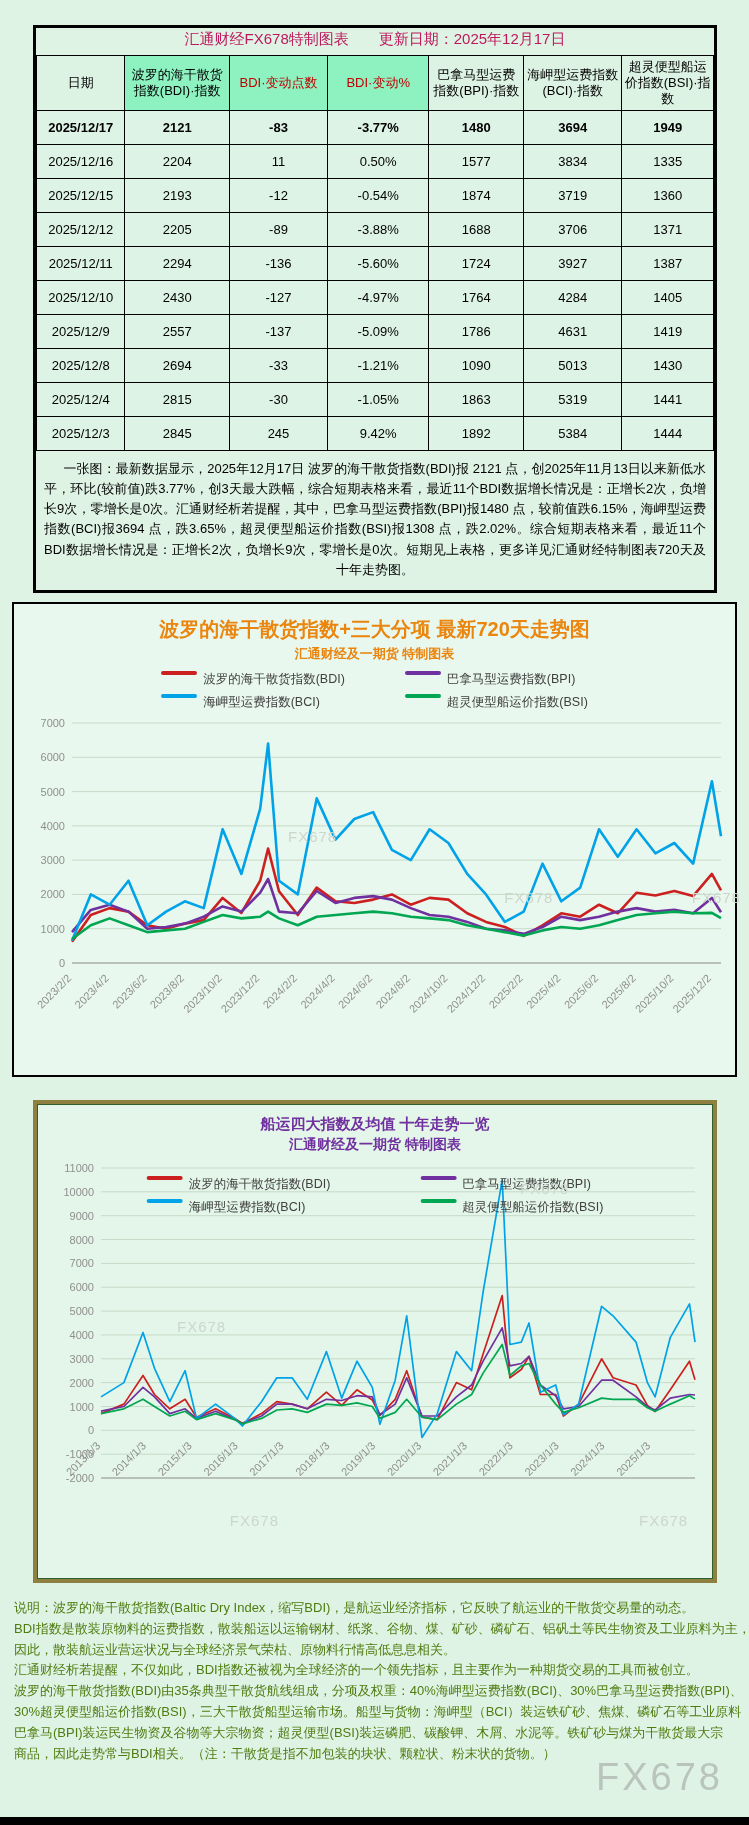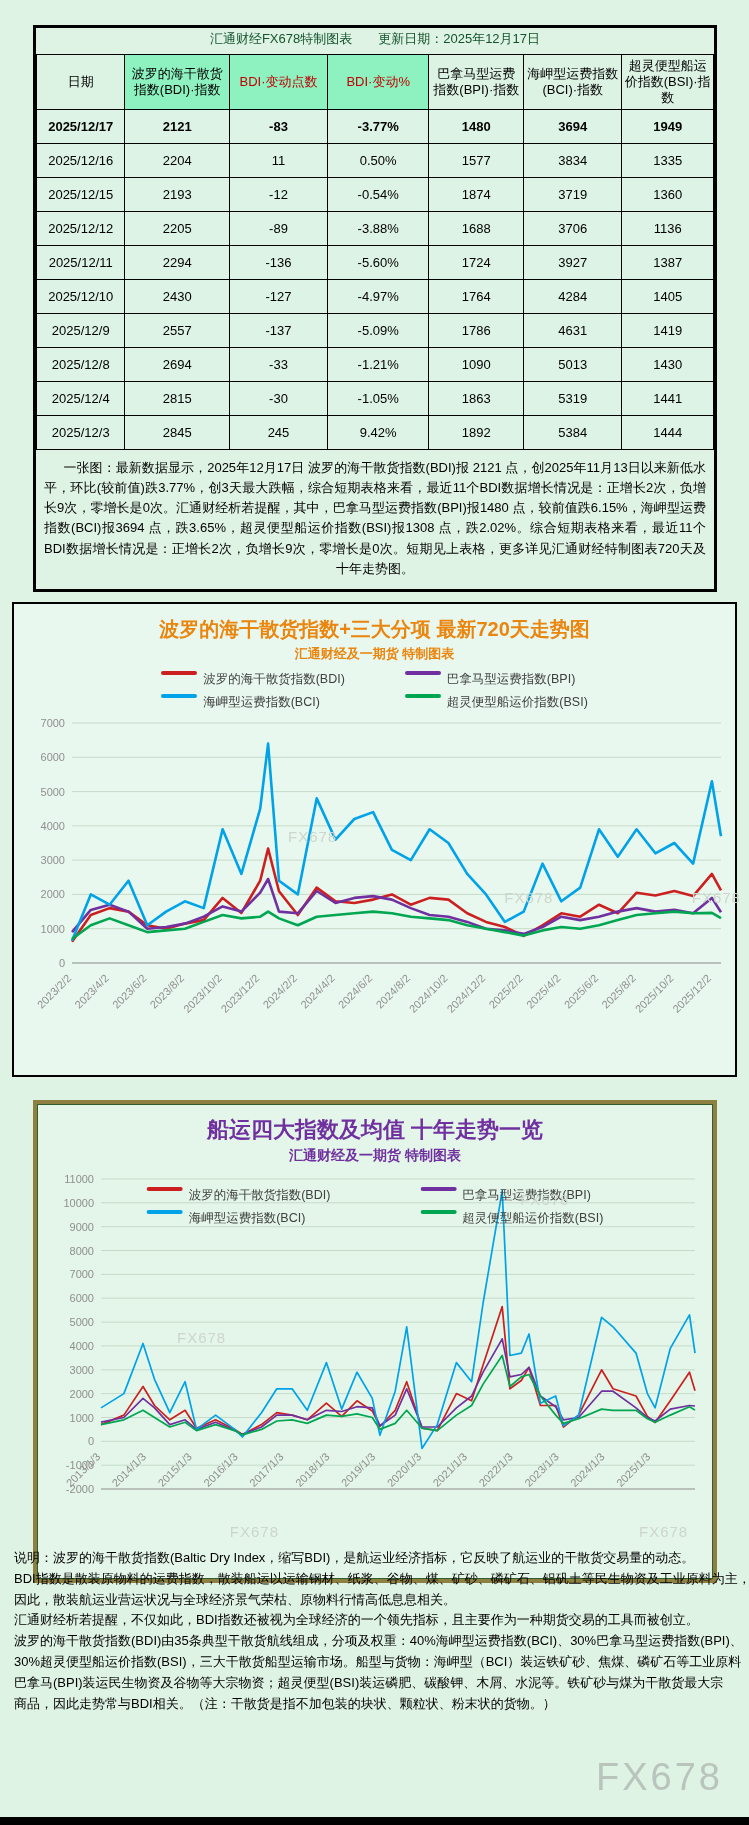--- a/index.html
+++ b/index.html
@@ -2,21 +2,21 @@
 <html><head>
 <meta charset="utf-8">
 <style>
   html,body{margin:0;padding:0;}
   body{width:749px;height:1825px;background:#dff3e4;font-family:"Liberation Sans","DejaVu Sans",sans-serif;position:relative;overflow:hidden;}
   .page{position:relative;width:749px;height:1825px;}
 
   
   .table-panel{position:absolute;left:33px;top:25px;width:678px;border:3px solid #000;background:#dff3e4;}
   .tp-title{font-size:20px;font-weight:bold;color:#000;text-align:center;margin:8px 4px 2px;}
-  .tp-sub{font-size:13px;color:#14532d;text-align:center;margin:2px 0 6px;}
+  .tp-sub{font-size:15px;color:#be185d;text-align:center;margin:2px 0 6px;}
   table.bdi{width:100%;border-collapse:collapse;table-layout:fixed;}
   table.bdi th,table.bdi td{border:1px solid #000;text-align:center;vertical-align:middle;font-size:13px;color:#000;padding:1px 2px;}
   table.bdi th{height:52px;font-weight:normal;background:#dcf2e3;line-height:1.25;}
   table.bdi th.mint{background:#8df2c0;}
   table.bdi th.red{color:#c00000;}
   table.bdi td{height:31px;background:#ddf3e6;}
   table.bdi tr.first td{font-weight:bold;}
   .tp-summary{font-size:13px;line-height:1.55;color:#000;text-align:justify;text-align-last:center;text-indent:1.5em;padding:8px 8px 10px;margin:0;}
 
   
@@ -26,26 +26,26 @@
   .legend{display:grid;grid-template-columns:auto auto;column-gap:60px;row-gap:6px;width:max-content;margin:0 auto 2px;}
   .lg-item{display:flex;}
   .lg-line{display:inline-block;width:36px;height:4px;border-radius:2px;margin-right:6px;}
   .lg-lb{font-size:12.5px;color:#404040;white-space:nowrap;}
   .chart-wrap{position:relative;}
   svg text.ax{font-size:11px;fill:#8f8f8f;font-family:"Liberation Sans","DejaVu Sans",sans-serif;}
   .wm{position:absolute;color:#ccd6cd;font-size:15px;letter-spacing:1px;pointer-events:none;}
 
   .chart10y-panel{position:absolute;left:33px;top:1100px;width:676px;height:475px;border:4px solid #8e8040;background:#e4f6e9;}
   .c10y-inner{position:absolute;inset:0;border:1px solid #2f5f2f;}
-  .c10y-title{font-size:22px;font-weight:bold;color:#7030a0;text-align:center;margin:10px 0 0;}
+  .c10y-title{font-size:15px;font-weight:bold;color:#7030a0;text-align:center;margin:10px 0 0;}
   .c10y-sub{font-size:14px;font-weight:bold;color:#7030a0;text-align:center;margin:2px 0 2px;}
   .legend-overlay{position:absolute;left:50%;transform:translateX(-50%);top:20px;}
 
   
-  .explain{position:absolute;left:14px;top:1548px;width:732px;color:#000000;font-size:13px;line-height:1.6;}
+  .explain{position:absolute;left:14px;top:1598px;width:732px;color:#4d7c0f;font-size:13px;line-height:1.6;}
   .explain div{white-space:nowrap;overflow:hidden;}
 
   .big-wm{position:absolute;right:26px;top:1756px;font-size:38px;color:#b9c4bd;letter-spacing:3px;}
   .bottom-bar{position:absolute;left:0;top:1817px;width:749px;height:8px;background:#000;}
 </style>
 </head>
 <body>
 
 <div class="page">
 
@@ -91,21 +91,21 @@
             <td>3719</td>
             <td>1360</td>
           </tr>
           <tr>
             <td>2025/12/12</td>
             <td>2205</td>
             <td>-89</td>
             <td>-3.88%</td>
             <td>1688</td>
             <td>3706</td>
-            <td>1136</td>
+            <td>1371</td>
           </tr>
           <tr>
             <td>2025/12/11</td>
             <td>2294</td>
             <td>-136</td>
             <td>-5.60%</td>
             <td>1724</td>
             <td>3927</td>
             <td>1387</td>
           </tr>

